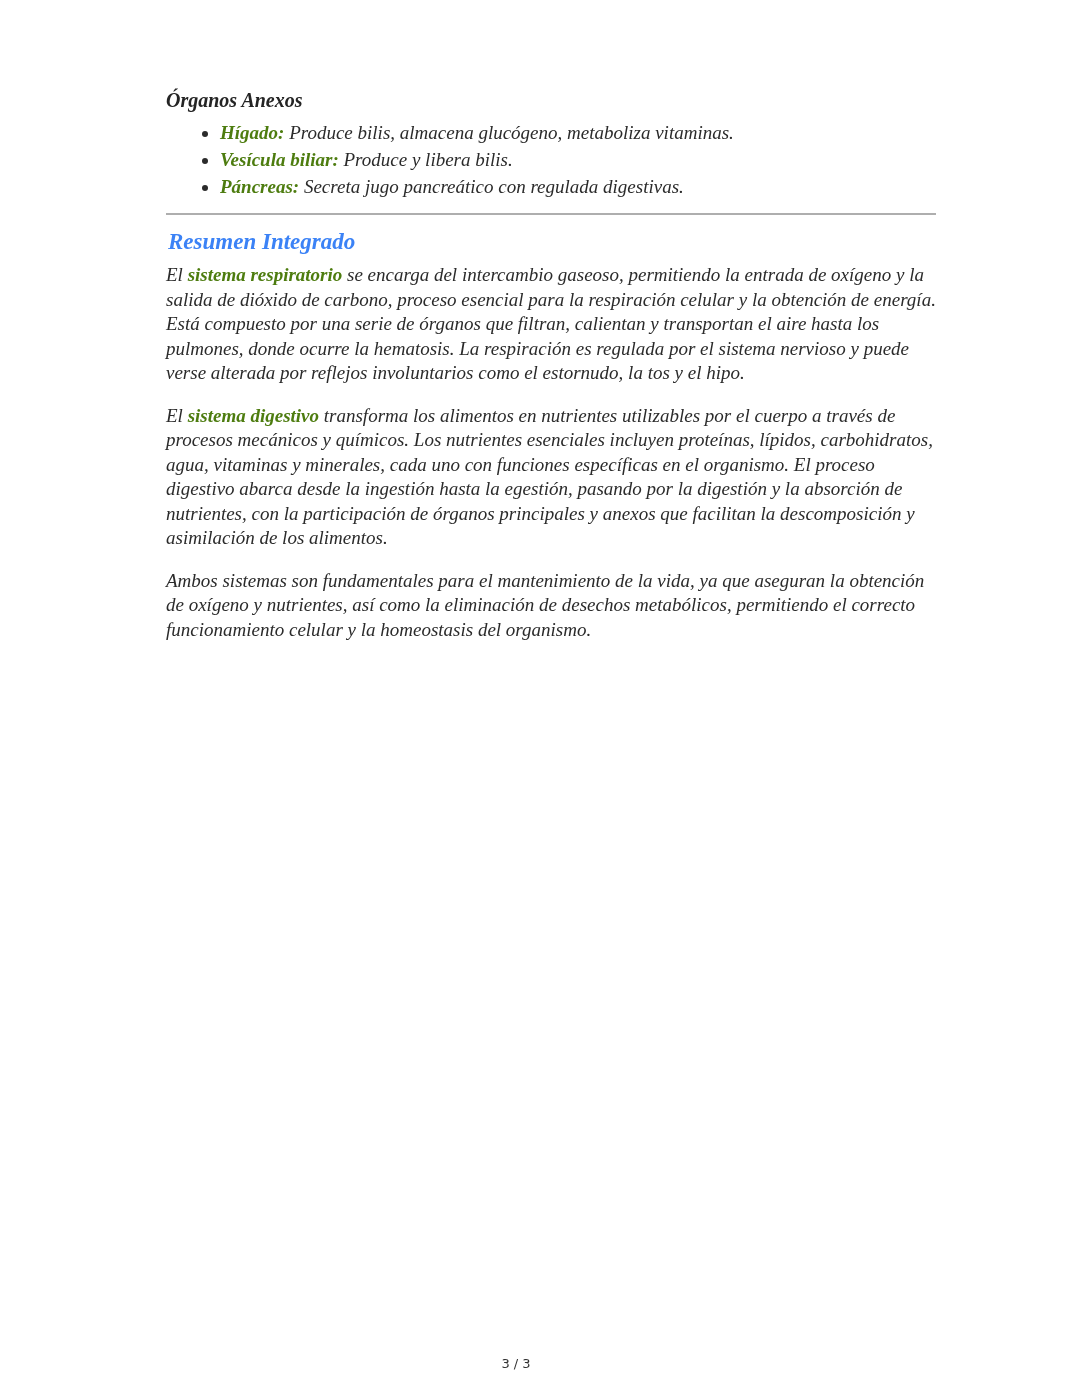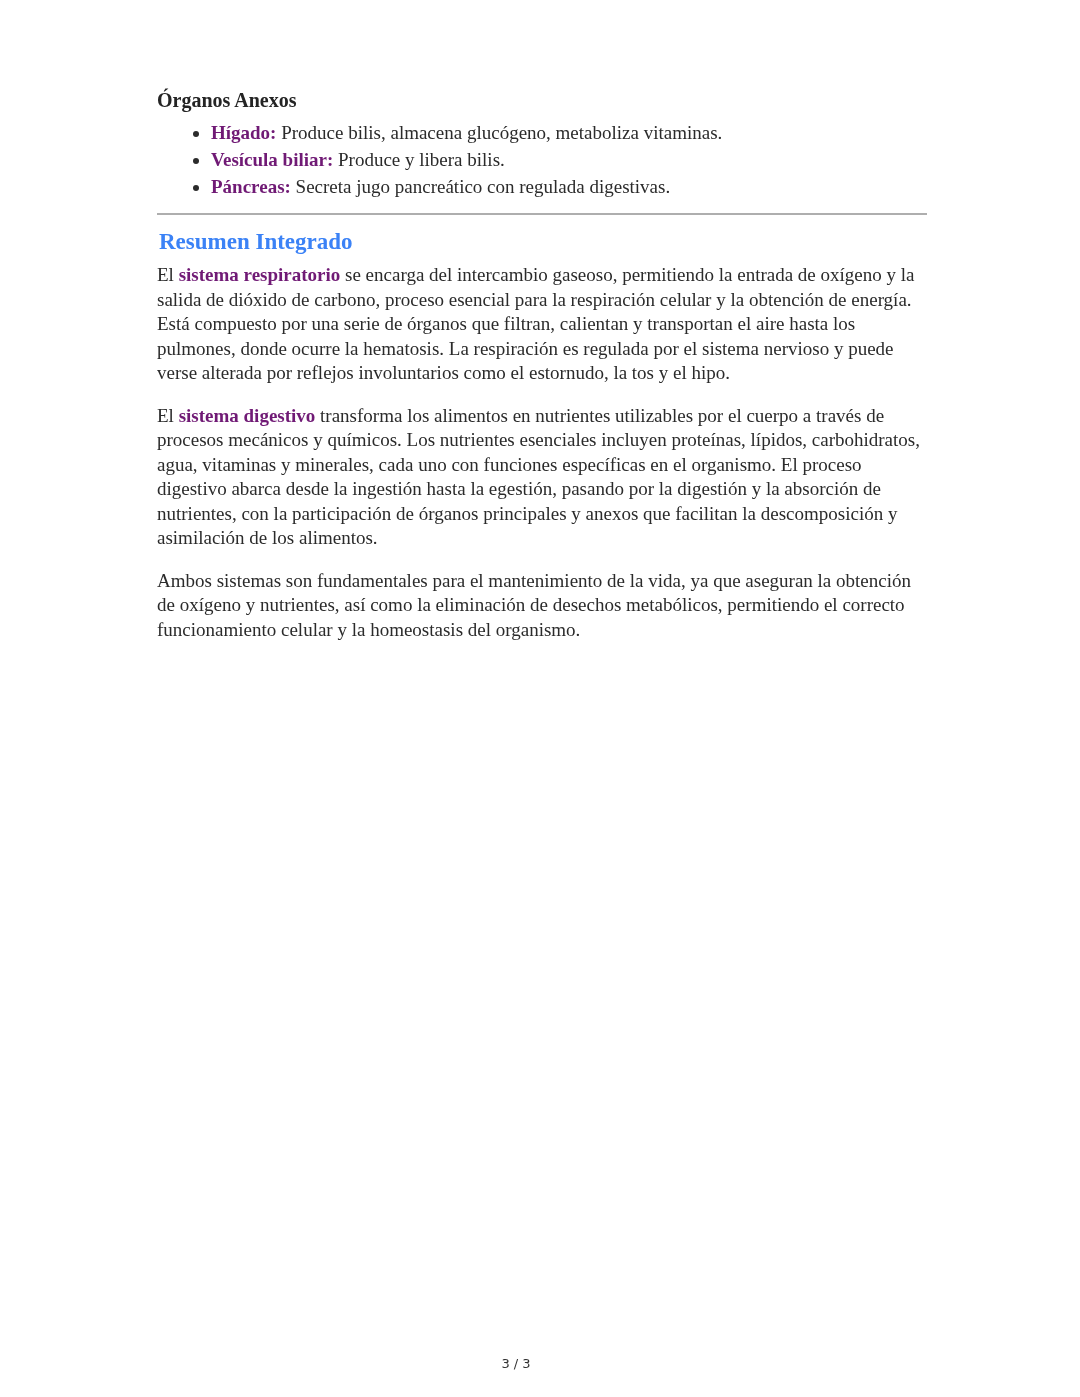--- a/index.html
+++ b/index.html
@@ -11,41 +11,42 @@
     width: 1080px;
     height: 1397px;
     position: relative;
     overflow: hidden;
     font-family: "Liberation Serif", serif;
     color: #2b2b2b;
   }
   .page {
     position: absolute;
     top: 0;
-    left: 157px;
+    left: 166px;
     width: 770px;
+    font-style: italic;
   }
   .h-anexos {
     margin: 88px 0 7px 0;
     font-size: 20px;
     line-height: 24px;
     font-weight: bold;
     color: #242424;
   }
   .anexos-list {
     margin: 0;
     padding: 0 0 0 54px;
     list-style: disc outside;
   }
   .anexos-list li {
     font-size: 19px;
     line-height: 27px;
     color: #2b2b2b;
   }
-  .term { font-weight: bold; color: #701a75; }
+  .term { font-weight: bold; color: #4d7c0f; }
   .rule {
     border: none;
     border-top: 2px solid #aeaeae;
     margin: 13px 0 0 0;
     width: 100%;
   }
   .h-resumen {
     margin: 13px 0 7px 2px;
     font-size: 23px;
     line-height: 28px;

